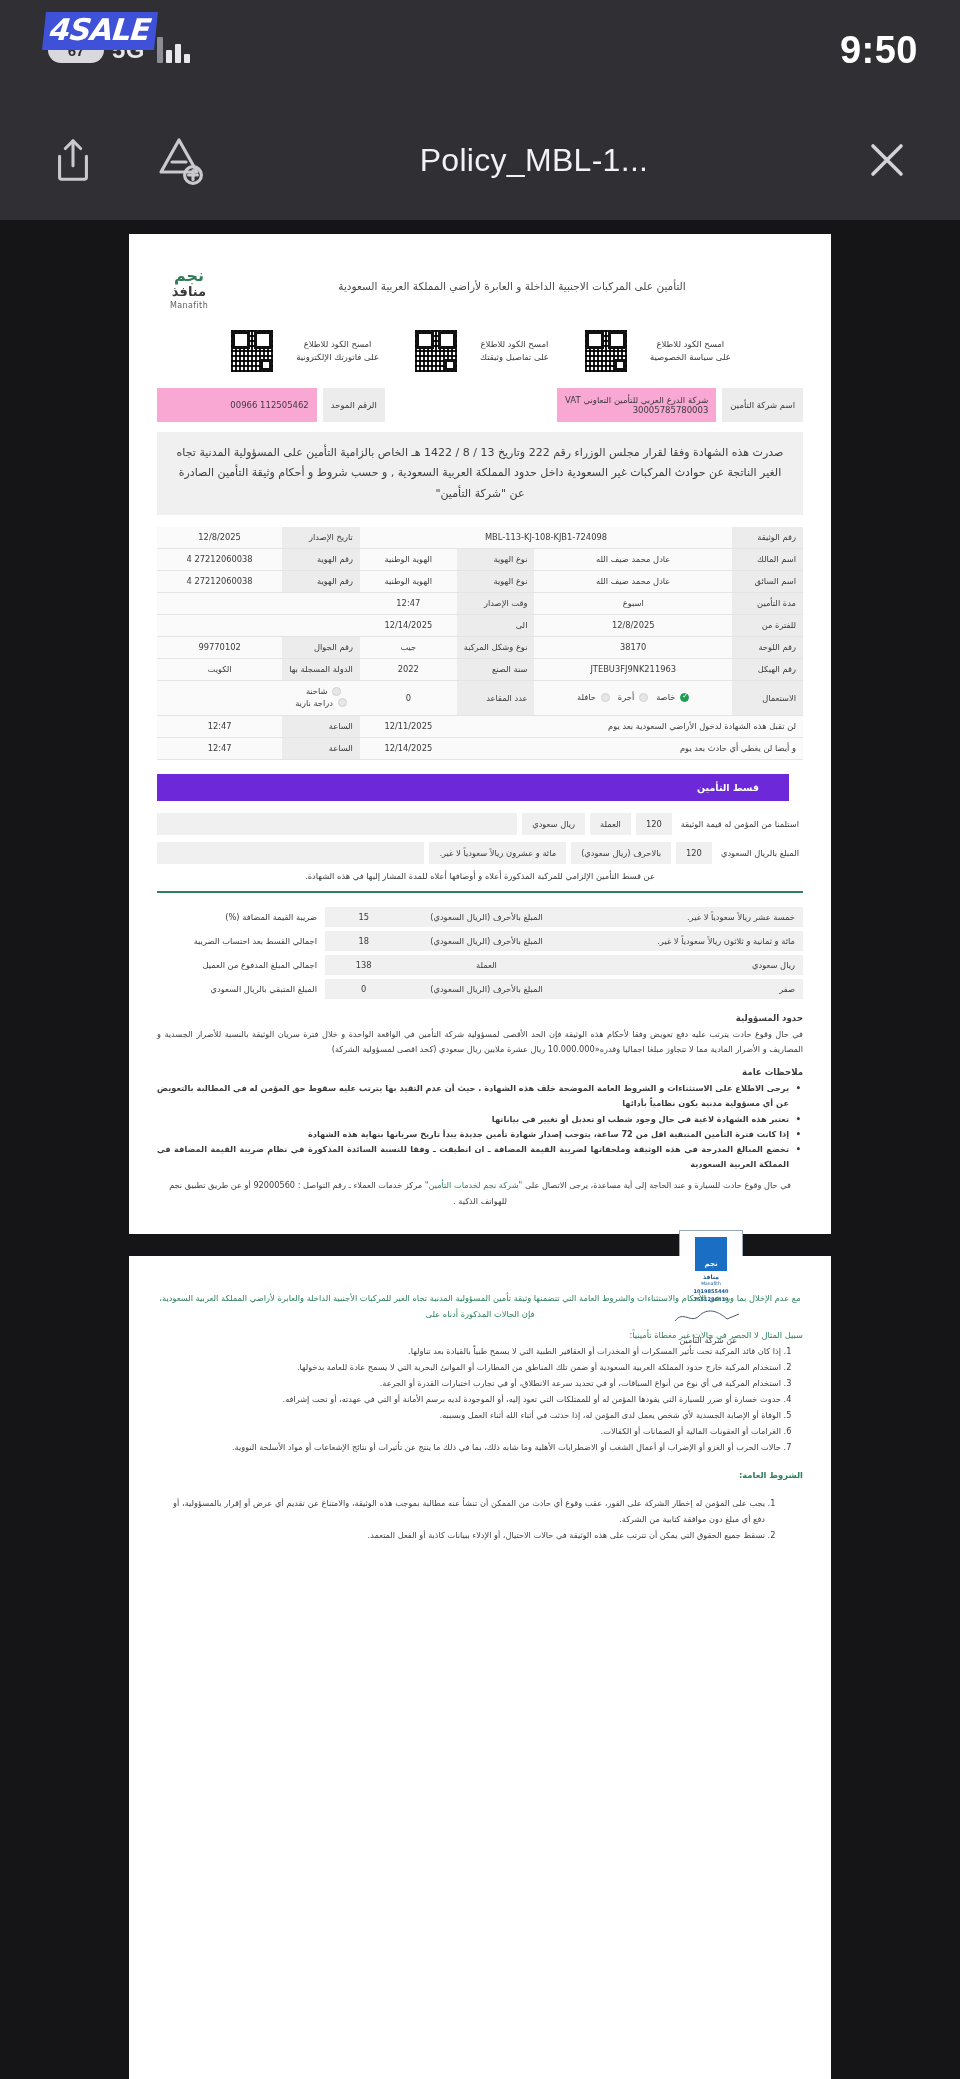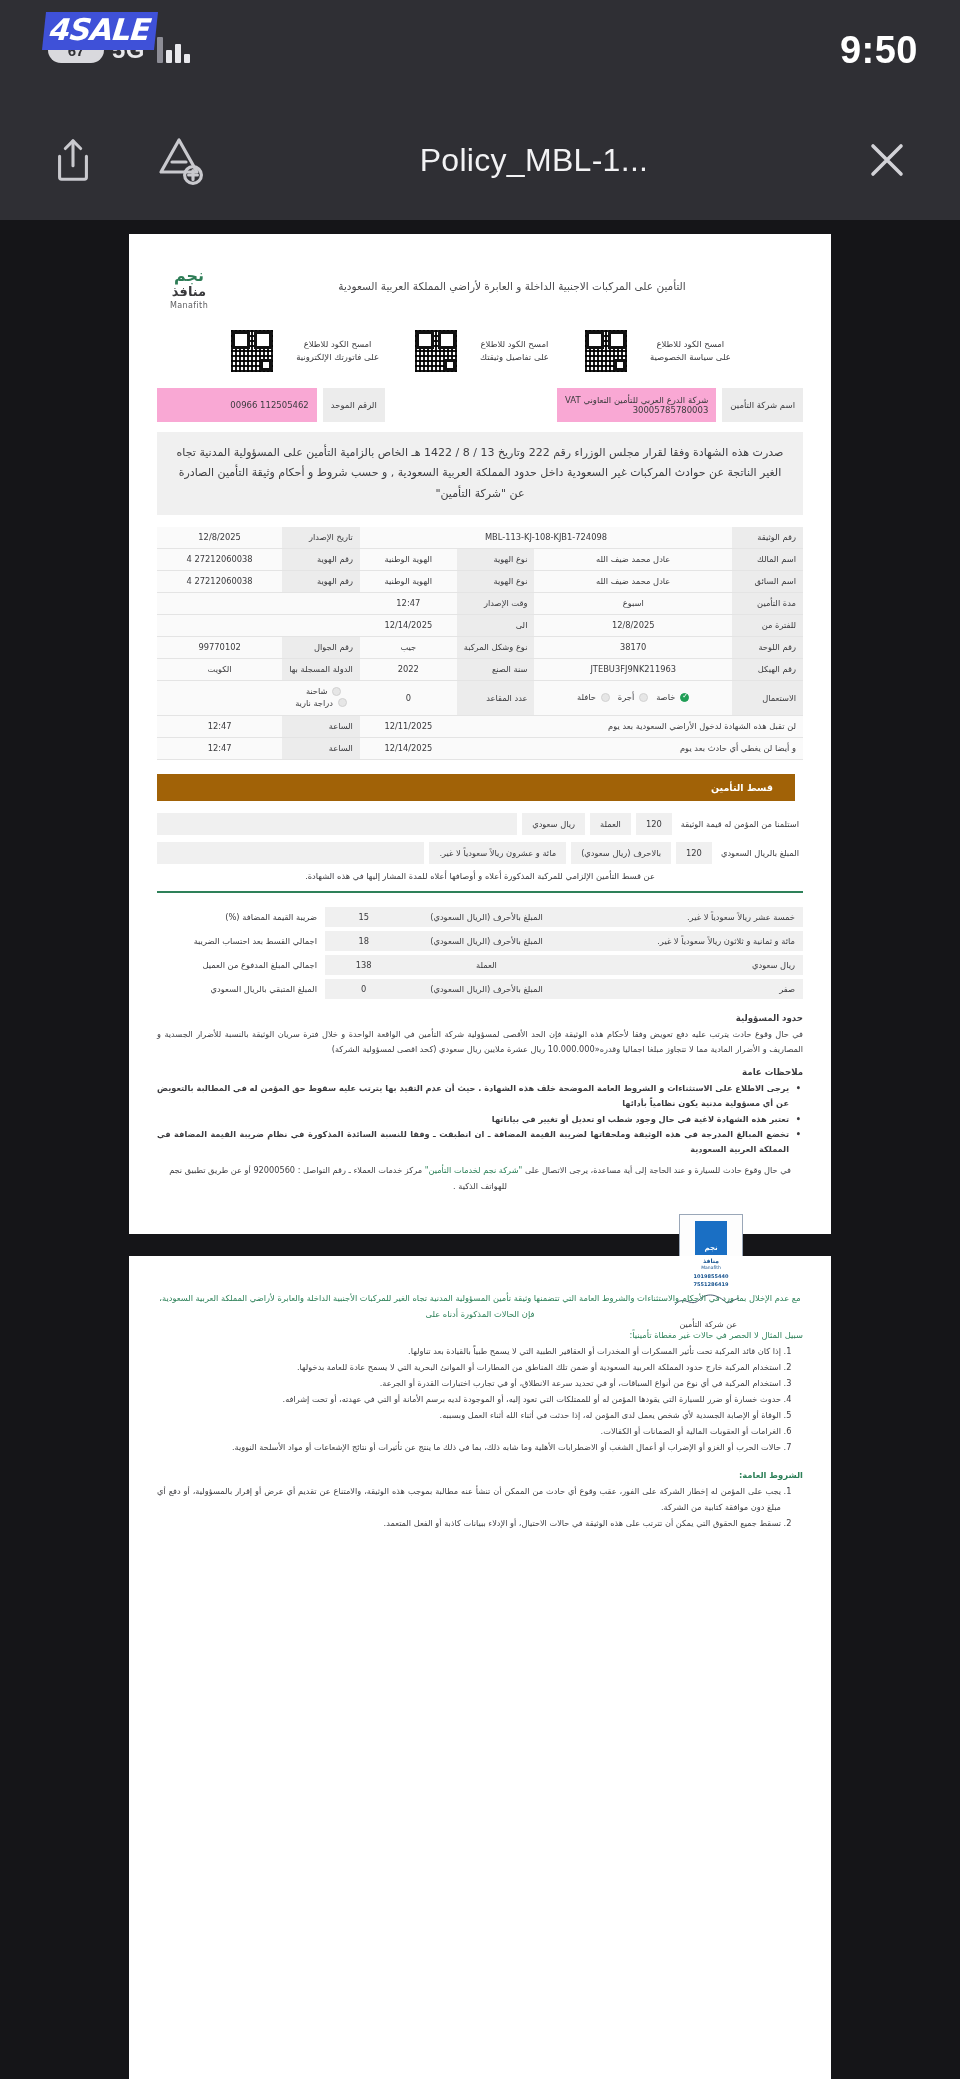--- a/index.html
+++ b/index.html
@@ -159,26 +159,26 @@
   td.vc { background: #fafafa; color: #3b3b3e; text-align: center; }
   td.blank { background: #fafafa; }
   .radio-grp { display: inline-flex; align-items: center; gap: 5px; }
   .radio-grp span { font-size: 8.3px; }
   .rdot { width: 9px; height: 9px; border-radius: 50%; background: #e6e6e6; display: inline-block; border: 1px solid #d2d2d2; }
   .rdot.on { background: #1f9d55; border-color: #1f9d55; position: relative; }
   .rdot.on::after { content:"✓"; position:absolute; color:#fff; font-size:7px; top:-2px; left:1px; }
 
   
   .green-bar {
-    background: #a16207;
+    background: #6d28d9;
     color: #ffffff;
     font-size: 9.5px;
     font-weight: bold;
-    padding: 8px 22px;
-    margin: 14px 8px 12px 0;
+    padding: 8px 30px;
+    margin: 14px 14px 12px 0;
   }
   .prem-row { display: flex; align-items: stretch; gap: 5px; margin-bottom: 7px; font-size: 8.3px; }
   .prem-lbl { background: transparent; color: #3b3b3e; padding: 6px 4px; white-space: nowrap; display:flex; align-items:center; }
   .prem-box { background: #f0f0f0; color: #3b3b3e; padding: 6px 10px; display: flex; align-items: center; }
   .prem-fill { background: #f0f0f0; flex: 1; }
   .prem-note { font-size: 8.3px; color: #3d3d40; margin: 6px 0 10px 0; text-align: center; }
 
   .divider { height: 2px; background: #2e8159; margin: 8px 0 10px 0; }
 
   
@@ -211,21 +211,21 @@
   .stamp-t3 { font-size: 5px; color: #17538f; font-weight:bold; margin-top:2px; }
   .sig-line { width: 70px; height: 18px; margin-top: 2px; }
   .stamp-cap { font-size: 8px; color: #3d3d40; margin-top: 6px; padding-right: 6px; }
 
   
   .p2-intro { font-size: 8.3px; color: #2e8159; line-height: 1.95; text-align: center; }
   .p2-lead { font-size: 8.3px; color: #2e8159; margin: 8px 0 4px 0; }
   ol.p2list { margin: 0; padding-right: 22px; }
   ol.p2list li { font-size: 8.2px; color: #3d3d40; line-height: 1.95; text-align: justify; }
   .p2-head { font-size: 8.4px; color: #2e8159; font-weight: bold; margin: 14px 0 4px 0; }
-  ol.p2list2 { margin: 0; padding-right: 22px; }
+  ol.p2list2 { margin: 16px; padding-right: 22px; }
   ol.p2list2 li { font-size: 8.2px; color: #3d3d40; line-height: 1.95; text-align: justify; }
   .clip { overflow: hidden; }
 </style>
 </head>
 <body>
 
 <div class="status-bar">
   <div class="status-left">
     <div class="logo-badge">4SALE</div>
     <div class="batt-pill">67</div>
@@ -473,20 +473,21 @@
       </tbody>
     </table>
 
     <div class="sec-title">حدود المسؤولية</div>
     <div class="sec-para">في حال وقوع حادث يترتب عليه دفع تعويض وفقا لأحكام هذه الوثيقة فإن الحد الأقصى لمسؤولية شركة التأمين في الواقعة الواحدة و خلال فترة سريان الوثيقة بالنسبة للأضرار الجسدية و المصاريف و الأضرار المادية مما لا تتجاوز مبلغا اجماليا وقدره«10.000.000 ريال عشرة ملايين ريال سعودي (كحد اقصى لمسؤولية الشركة)</div>
 
     <div class="sec-title">ملاحظات عامة</div>
     <ul class="notes">
       <li>يرجى الاطلاع على الاستثناءات و الشروط العامة الموضحة خلف هذه الشهادة . حيث أن عدم التقيد بها يترتب عليه سقوط حق المؤمن له في المطالبة بالتعويض عن أي مسؤولية مدنية يكون نظامياً بأدائها</li>
       <li>تعتبر هذه الشهادة لاغية في حال وجود شطب او تعديل أو تغيير في بياناتها</li>
+      <li>إذا كانت فترة التأمين المتبقية اقل من 72 ساعة، يتوجب إصدار شهادة تأمين جديدة يبدأ تاريخ سريانها بنهاية هذه الشهادة</li>
       <li>تخضع المبالغ المدرجة في هذه الوثيقة وملحقاتها لضريبة القيمة المضافة ـ ان انطبقت ـ وفقا للنسبة السائدة المذكورة في نظام ضريبة القيمة المضافة في المملكة العربية السعودية</li>
     </ul>
 
     <div class="help-line">
       <span>في حال وقوع حادث للسيارة و عند الحاجة إلى أية مساعدة، يرجى الاتصال على</span>
       <span class="hl-green">"شركة نجم لخدمات التأمين"</span>
       <span>مركز خدمات العملاء ـ رقم التواصل : 92000560 أو عن طريق تطبيق نجم للهواتف الذكية .</span>
     </div>
 
     <div class="stamp-wrap">

